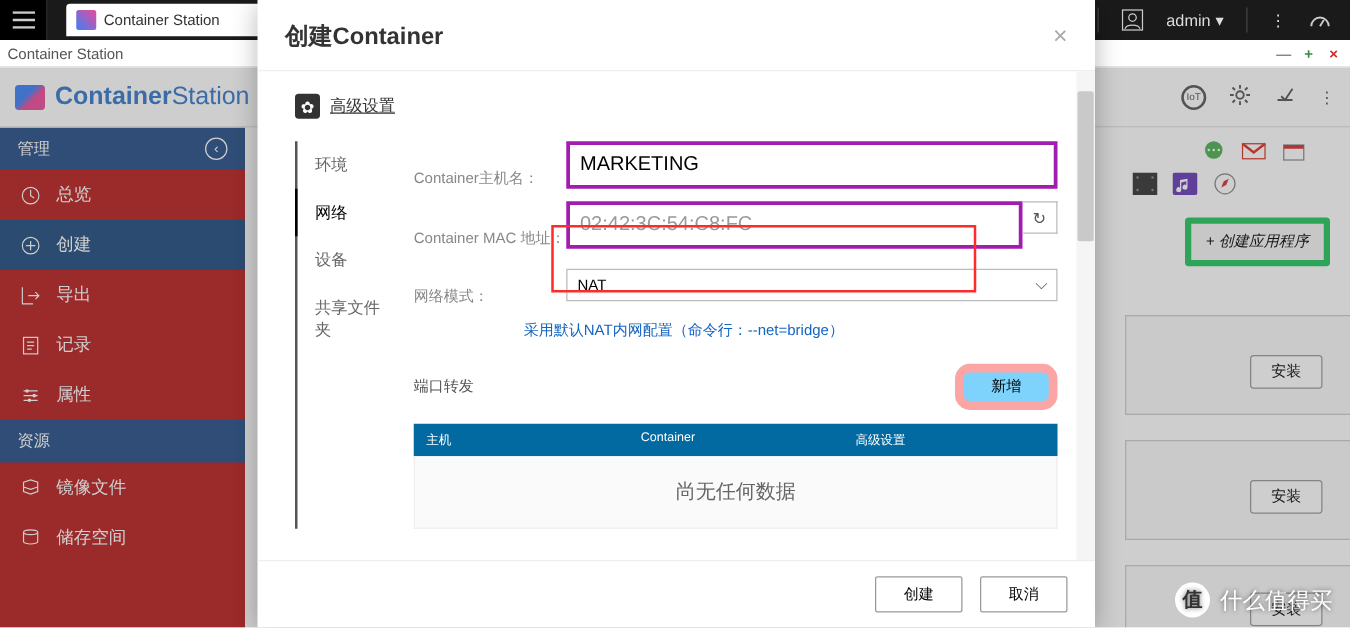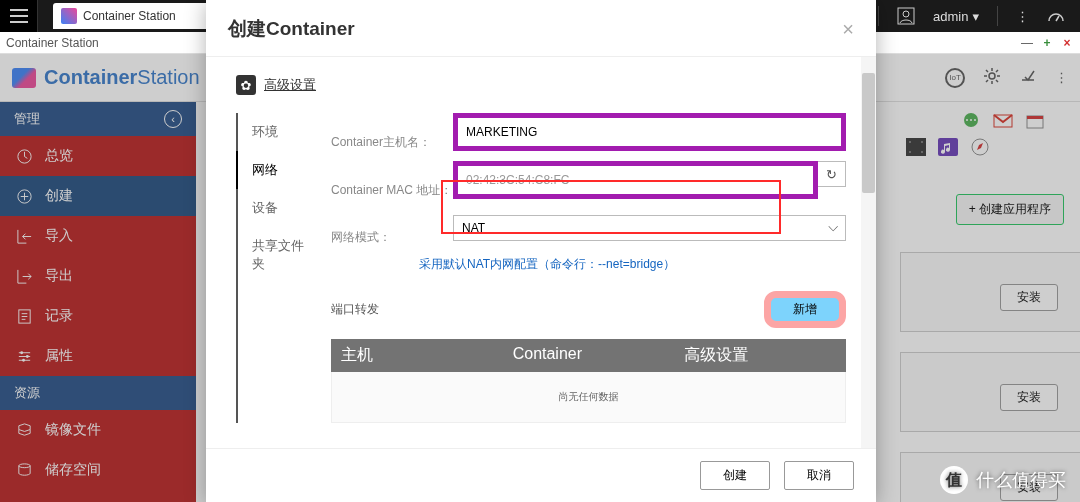--- a/index.html
+++ b/index.html
@@ -38,21 +38,21 @@
 .side-head .coll { width: 18px; height: 18px; border: 1px solid #fff; border-radius: 50%; display:flex;align-items:center;justify-content:center; font-size:11px; }
 .side-item { display: flex; align-items: center; gap: 12px; padding: 11px 16px; font-size: 14px; cursor: pointer; }
 .side-item.active { background: #1e4a7d; }
 .side-item svg { width: 17px; height: 17px; flex-shrink: 0; }
 .side-group { padding: 8px 14px; font-size: 13px; background: #234d85; }
 
 .content { flex: 1; background: #fff; position: relative; }
 .bg-stuff { position: absolute; top: 0; right: 0; bottom: 0; left: 0; padding: 10px; }
 .bg-icons { position:absolute; right: 35px; top: 10px; display:flex; gap:12px; }
 .bg-ic { width:20px; height:18px; }
-.create-app-btn { position:absolute; right:16px; top:92px; padding:6px 12px; border:1px solid #22c55e; background:#f5f5f5; font-size:12px; border-radius:3px; }
+.create-app-btn { position:absolute; right:16px; top:72px; padding:6px 12px; border:5px solid #22c55e; background:#f5f5f5; font-size:12px; border-radius:3px;font-style:italic; }
 .inst-btn { position:absolute; right:22px; padding:4px 16px; border:1px solid #999; background:#fff; font-size:12px; border-radius:3px; }
 .card-edge { position:absolute; right:0; width:180px; border:1px solid #ccc; border-right:none; height:80px; background:#fafafa; }
 .modal { position: absolute; left: 206px; top: 0; width: 670px; bottom: 0; background: #fff; box-shadow: 0 3px 20px rgba(0,0,0,0.3); display: flex; flex-direction: column; }
 .modal-head { padding: 16px 22px 14px; display: flex; align-items: center; border-bottom: 1px solid #eee; }
 .modal-head h2 { font-size: 19px; font-weight: 700; }
 .modal-close { margin-left: auto; font-size: 20px; color: #aaa; cursor: pointer; }
 .modal-body { flex: 1; overflow-y: auto; padding: 18px 30px 10px 30px; position: relative; }
 .scroll-track { position:absolute; right:0; top:0; bottom:0; width:15px; background:#f5f5f5; }
 .scroll-thumb { position:absolute; right:1px; top:16px; width:13px; height:120px; background:#c9c9c9; border-radius:2px; }
 
@@ -60,35 +60,35 @@
 .adv .gear-box { width:20px; height:20px; background:#333; color:#fff; display:flex; align-items:center; justify-content:center; border-radius:3px; font-size:13px; }
 .adv-label { text-decoration: underline; }
 
 .cols { display: flex; gap: 0; }
 .vtabs { width: 90px; border-left: 2px solid #555; }
 .vtab { padding: 10px 14px; font-size: 13px; color: #666; cursor: pointer; margin-left: -2px; border-left: 2px solid transparent; }
 .vtab.active { color: #000; border-left: 2px solid #000; }
 .form-area { flex: 1; padding-left: 5px; }
 .frow { display: flex; align-items: center; margin-bottom: 10px; }
 .flabel { width: 122px; font-size: 12px; color: #888; margin-top: 20px; }
-.finput { flex: 1; height: 38px; border: 5px solid #a21caf; padding: 0 8px; font-size: 12px; background:#fff; }
+.finput { flex: 1; height: 38px; border: 3px solid #a21caf; padding: 0 8px; font-size: 16px; background:#fff; }
 .mac-wrap { flex:1; display:flex; }
 .mac-refresh { width:28px; height:26px; border:1px solid #bbb; border-left:none; display:flex; align-items:center; justify-content:center; color:#555; }
 .select-wrap { flex:1; position:relative; }
 .select-wrap select { width:100%; height:26px; border:1px solid #bbb; padding:0 8px; font-size:12px; background:#fff; appearance:none; }
 .select-wrap::after { content:"⌵"; position:absolute; right:8px; top:4px; color:#555; pointer-events:none; }
 .highlight-box { position:absolute; border:2px solid #ff2a2a; pointer-events:none; }
 .link-note { color: #1565c0; font-size: 12px; margin-left: 88px; margin-top: 2px; margin-bottom:18px; }
 
 .pf-row { display:flex; align-items:center; margin-bottom:11px; }
 .pf-label { font-size:12px; color:#555; }
 .add-btn { margin-left:auto; padding:3px 22px; border:7px solid #fca5a5; border-radius:12px; font-size:12px; background:#7dd3fc;font-family:Liberation Serif, serif; }
-.tbl-head { background:#737373; color:#fff; display:flex; font-size:16px; }
+.tbl-head { background:#0369a1; color:#fff; display:flex; font-size:10px; }
 .tbl-head > div { padding:6px 10px; flex:1; }
-.tbl-empty { text-align:center; padding:18px; font-size:10px; color:#666; background:#fafafa; border:1px solid #eee; border-top:none; }
+.tbl-empty { text-align:center; padding:18px; font-size:16px; color:#666; background:#fafafa; border:1px solid #eee; border-top:none; }
 
 .modal-foot { padding: 12px 22px; display: flex; justify-content: flex-end; gap: 14px; border-top:1px solid #eee; }
 .modal-foot button { padding: 5px 22px; border: 1px solid #999; background:#fff; font-size:12px; border-radius:2px; }
 
 
 .wm { position:absolute; right:14px; bottom:8px; display:flex; align-items:center; gap:8px; color:#fff; font-size:18px; text-shadow:0 0 4px rgba(0,0,0,0.6); font-weight:500; }
 .wm .c { width:28px; height:28px; border-radius:50%; background:#fff; color:#333; display:flex; align-items:center; justify-content:center; font-weight:700; font-size:16px; }
 
 
 .global-dim { position:absolute; inset:0; top:54px; background:rgba(80,80,80,0.28); pointer-events:none; }
@@ -198,26 +198,20 @@
     </div>
     <div class="side-item active">
       <svg viewBox="0 0 18 18">
           <circle cx="9" cy="9" r="7" stroke="#fff" fill="none"></circle>
           <path d="M9 5v8M5 9h8" stroke="#fff"></path>
         </svg>
       <span>创建</span>
     </div>
     <div class="side-item">
       <svg viewBox="0 0 18 18">
-          <path d="M2 2v14h9M16 9H7m3-3l-3 3 3 3" stroke="#fff" fill="none"></path>
-        </svg>
-      <span>导入</span>
-    </div>
-    <div class="side-item">
-      <svg viewBox="0 0 18 18">
           <path d="M2 2v14h9M7 9h9m-3-3l3 3-3 3" stroke="#fff" fill="none"></path>
         </svg>
       <span>导出</span>
     </div>
     <div class="side-item">
       <svg viewBox="0 0 18 18">
           <rect x="3" y="2" width="12" height="14" stroke="#fff" fill="none"></rect>
           <path d="M6 6h6M6 9h6M6 12h4" stroke="#fff"></path>
         </svg>
       <span>记录</span>

